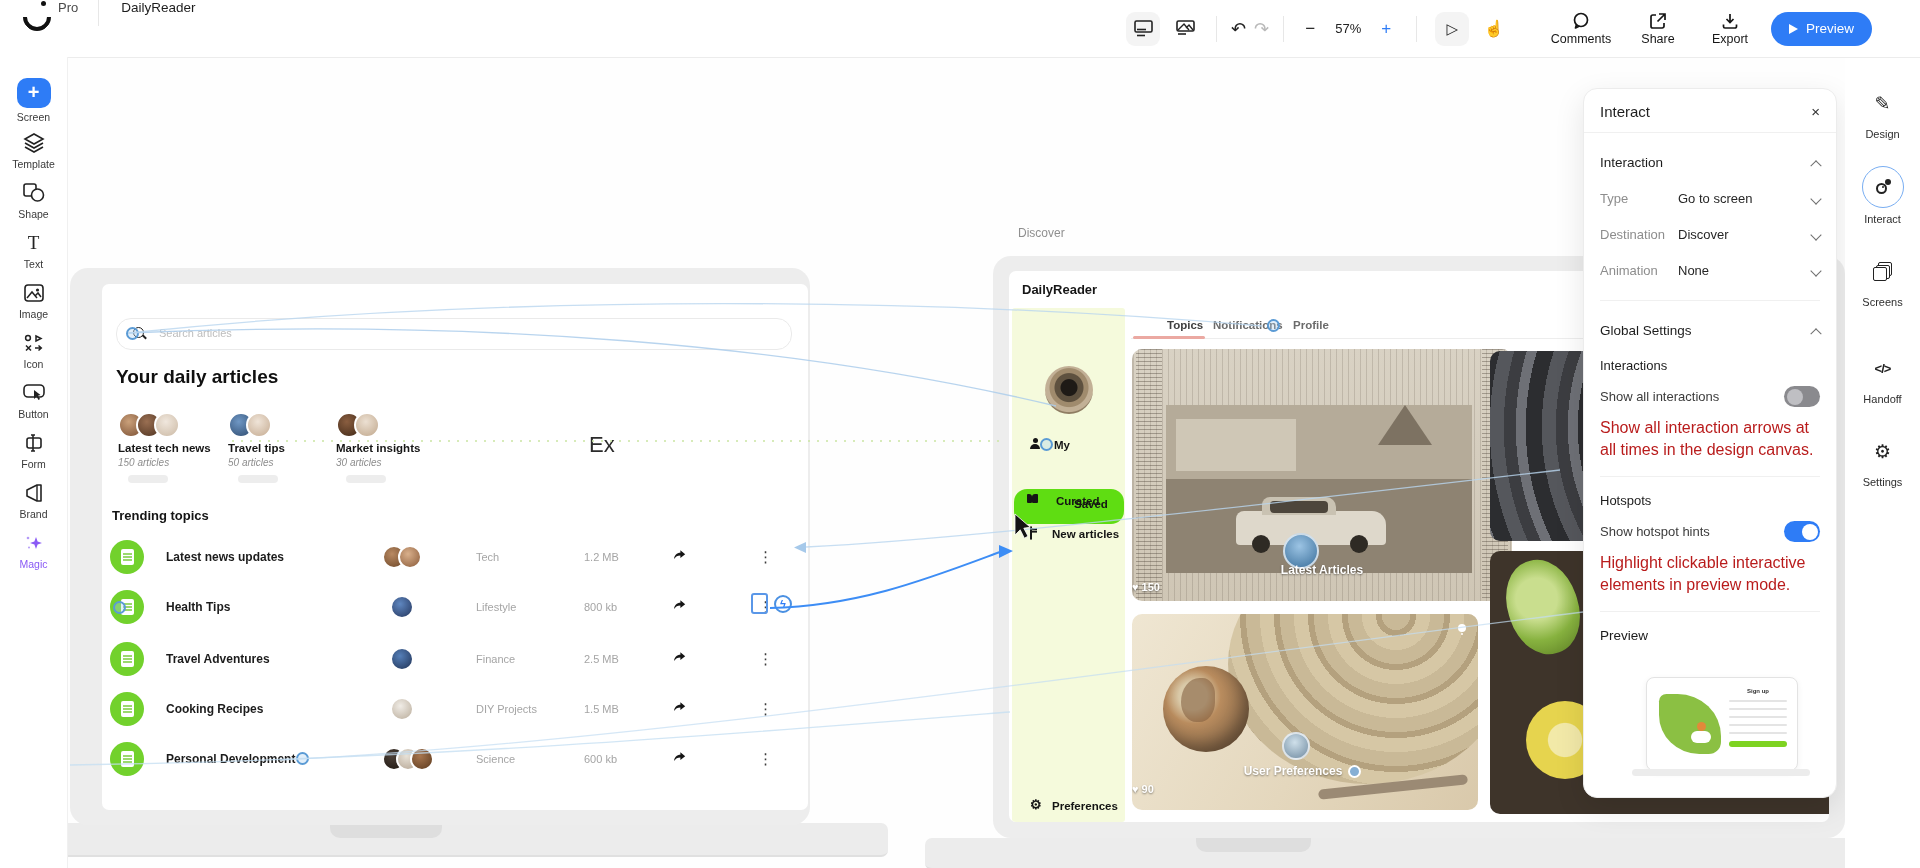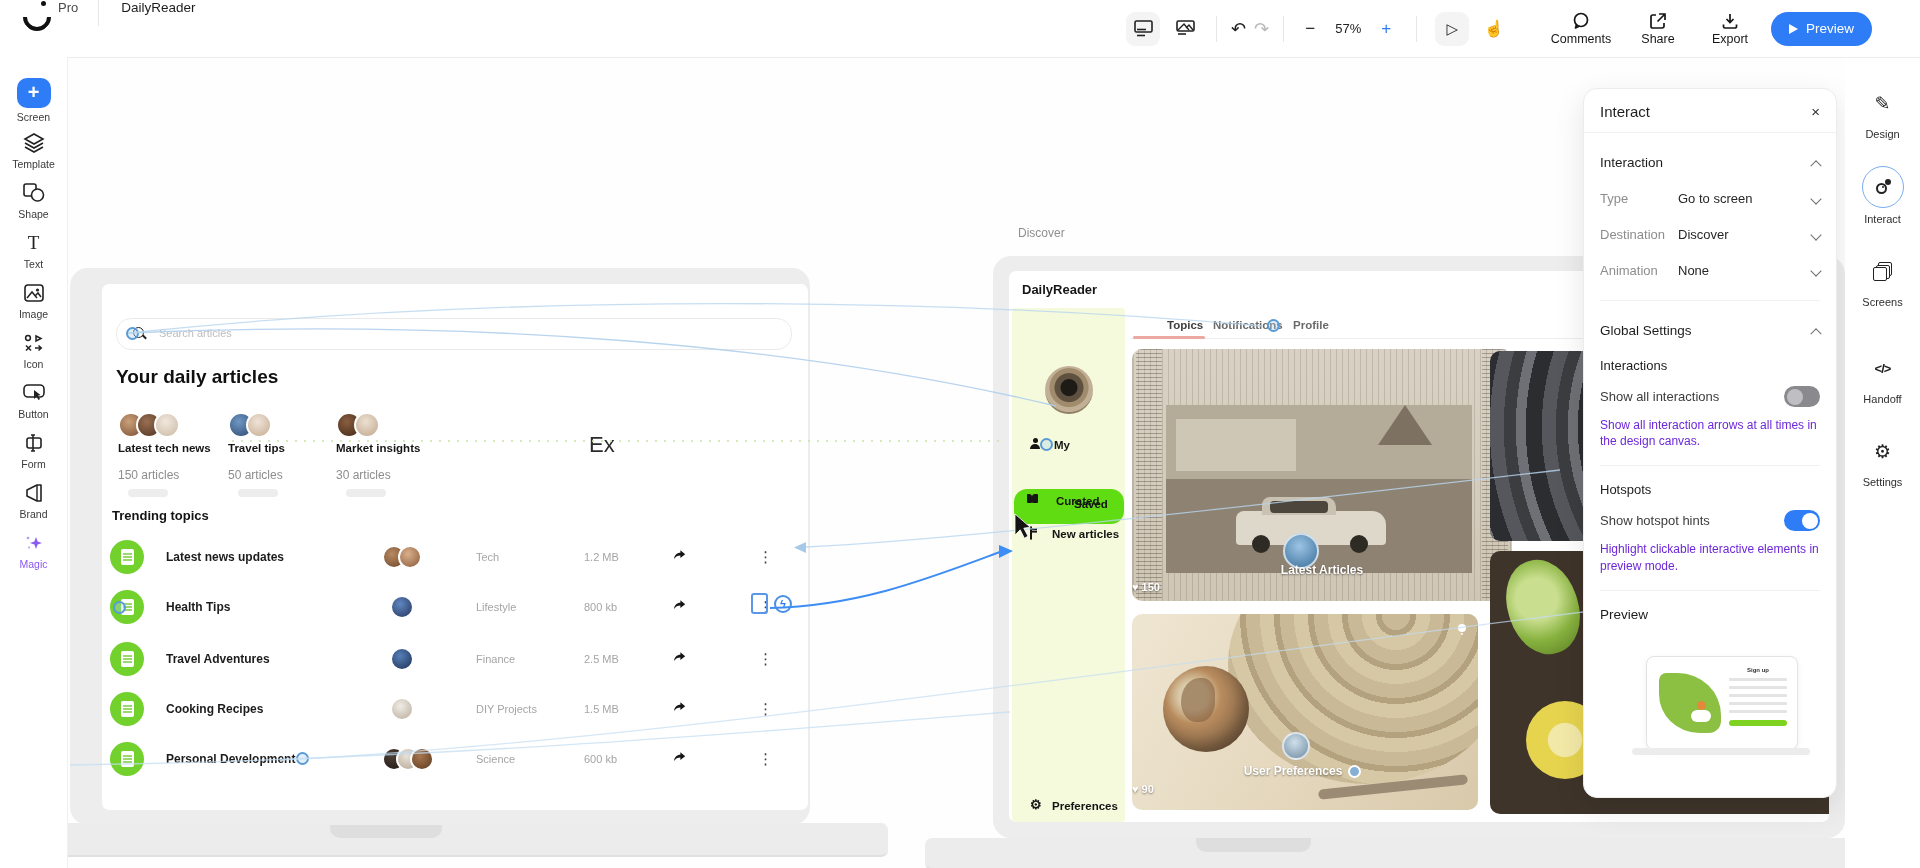--- a/index.html
+++ b/index.html
@@ -51,21 +51,21 @@
   .searchbar{position:absolute;left:14px;top:34px;right:16px;height:30px;border:1px solid #eaeaea;border-radius:15px;background:#fff;}
   .mag{position:absolute;left:16px;top:8px;width:9px;height:9px;border:1.8px solid #222;border-radius:50%;}
   .mag:after{content:"";position:absolute;left:8px;top:8px;width:5px;height:1.8px;background:#222;transform:rotate(45deg);}
   .ph-text{position:absolute;left:42px;top:8px;font-size:11px;color:#bdbdbd;}
   .hotspot{position:absolute;width:13px;height:13px;border:2px solid #5b9bd5;border-radius:50%;background:rgba(173,208,240,.35);box-sizing:border-box;z-index:5;}
   .h1{font-size:19px;font-weight:700;color:#101010;}
   .cat{position:absolute;width:104px;}
   .cat .avs{position:relative;height:27px;}
   .av{position:absolute;width:26px;height:26px;border-radius:50%;border:2px solid #fff;box-sizing:border-box;}
   .cat .t{font-size:11.5px;font-weight:700;color:#161616;margin-top:3px;white-space:nowrap;}
-  .cat .c{font-size:12px;color:#8d8d8d;margin-top:14px;}
+  .cat .c{font-size:10px;color:#8d8d8d;margin-top:3px;font-style:italic;}
   .cat .pill{width:40px;height:8px;background:#ededed;border-radius:4px;margin:7px 0 0 10px;}
   .ex-text{font-size:22px;color:#2b2b2b;}
   .h2{font-size:13px;font-weight:700;color:#141414;}
   .trow{position:absolute;left:8px;right:6px;height:40px;}
   .trow .gdot{position:absolute;left:0;top:3px;width:34px;height:34px;border-radius:50%;background:#72d12c;display:flex;align-items:center;justify-content:center;}
   .trow .doc{width:13px;height:16px;background:#fff;border-radius:2px;position:relative;}
   .trow .doc:after{content:"";position:absolute;left:2px;top:4px;width:9px;height:1.6px;background:#9bd96d;box-shadow:0 3px 0 #9bd96d,0 6px 0 #9bd96d;}
   .trow .tt{position:absolute;left:56px;top:13px;font-size:12px;font-weight:700;color:#1c1c1c;white-space:nowrap;}
   .trow .ravs{position:absolute;left:272px;top:8px;width:60px;height:24px;}
   .rav{position:absolute;width:24px;height:24px;border-radius:50%;border:2px solid #fff;box-sizing:border-box;}
@@ -143,21 +143,21 @@
   .sec-head{display:flex;align-items:center;justify-content:space-between;margin-top:22px;font-size:13.5px;color:#1c1c1c;}
   .chev{width:7px;height:7px;border-right:1.6px solid #6f6f6f;border-bottom:1.6px solid #6f6f6f;display:inline-block;}
   .chev.up{transform:rotate(-135deg) translate(-2px,-2px);}
   .chev.down{transform:rotate(45deg);}
   .p-row{display:flex;align-items:center;margin-top:21px;}
   .p-row .k{width:78px;color:#8d8d8d;}
   .p-row .v{flex:1;color:#262626;}
   .sub-h{margin-top:20px;font-size:13px;color:#1c1c1c;}
   .tog-row{display:flex;align-items:center;justify-content:space-between;margin-top:13px;}
   .tog-row .tl{color:#3c3c3c;}
-  .helper{margin-top:10px;font-size:12px;line-height:1.35;color:#6d28d9;}
+  .helper{margin-top:10px;font-size:16px;line-height:1.35;color:#b91c1c;}
   .toggle{width:36px;height:21px;border-radius:11px;position:relative;}
   .toggle.off{background:#8a8a8e;}
   .toggle.off .knob{left:2.5px;background:#bfbfc3;}
   .toggle.on{background:#2e7cf6;}
   .toggle.on .knob{right:2.5px;background:#fff;}
   .knob{position:absolute;top:2.5px;width:16px;height:16px;border-radius:50%;}
   .thumb-wrap{margin-top:16px;height:120px;position:relative;}
   .thumb-lap{position:absolute;left:46px;top:18px;width:150px;height:92px;background:#fff;border:1px solid #e3e3e3;border-radius:8px;box-shadow:0 2px 6px rgba(0,0,0,.06);}
   .thumb-base{position:absolute;left:32px;top:110px;width:178px;height:7px;background:#ececec;border-radius:4px;}
   .th-leaf{position:absolute;left:12px;top:16px;width:62px;height:60px;background:#8bc043;border-radius:12% 70% 20% 65%;}

